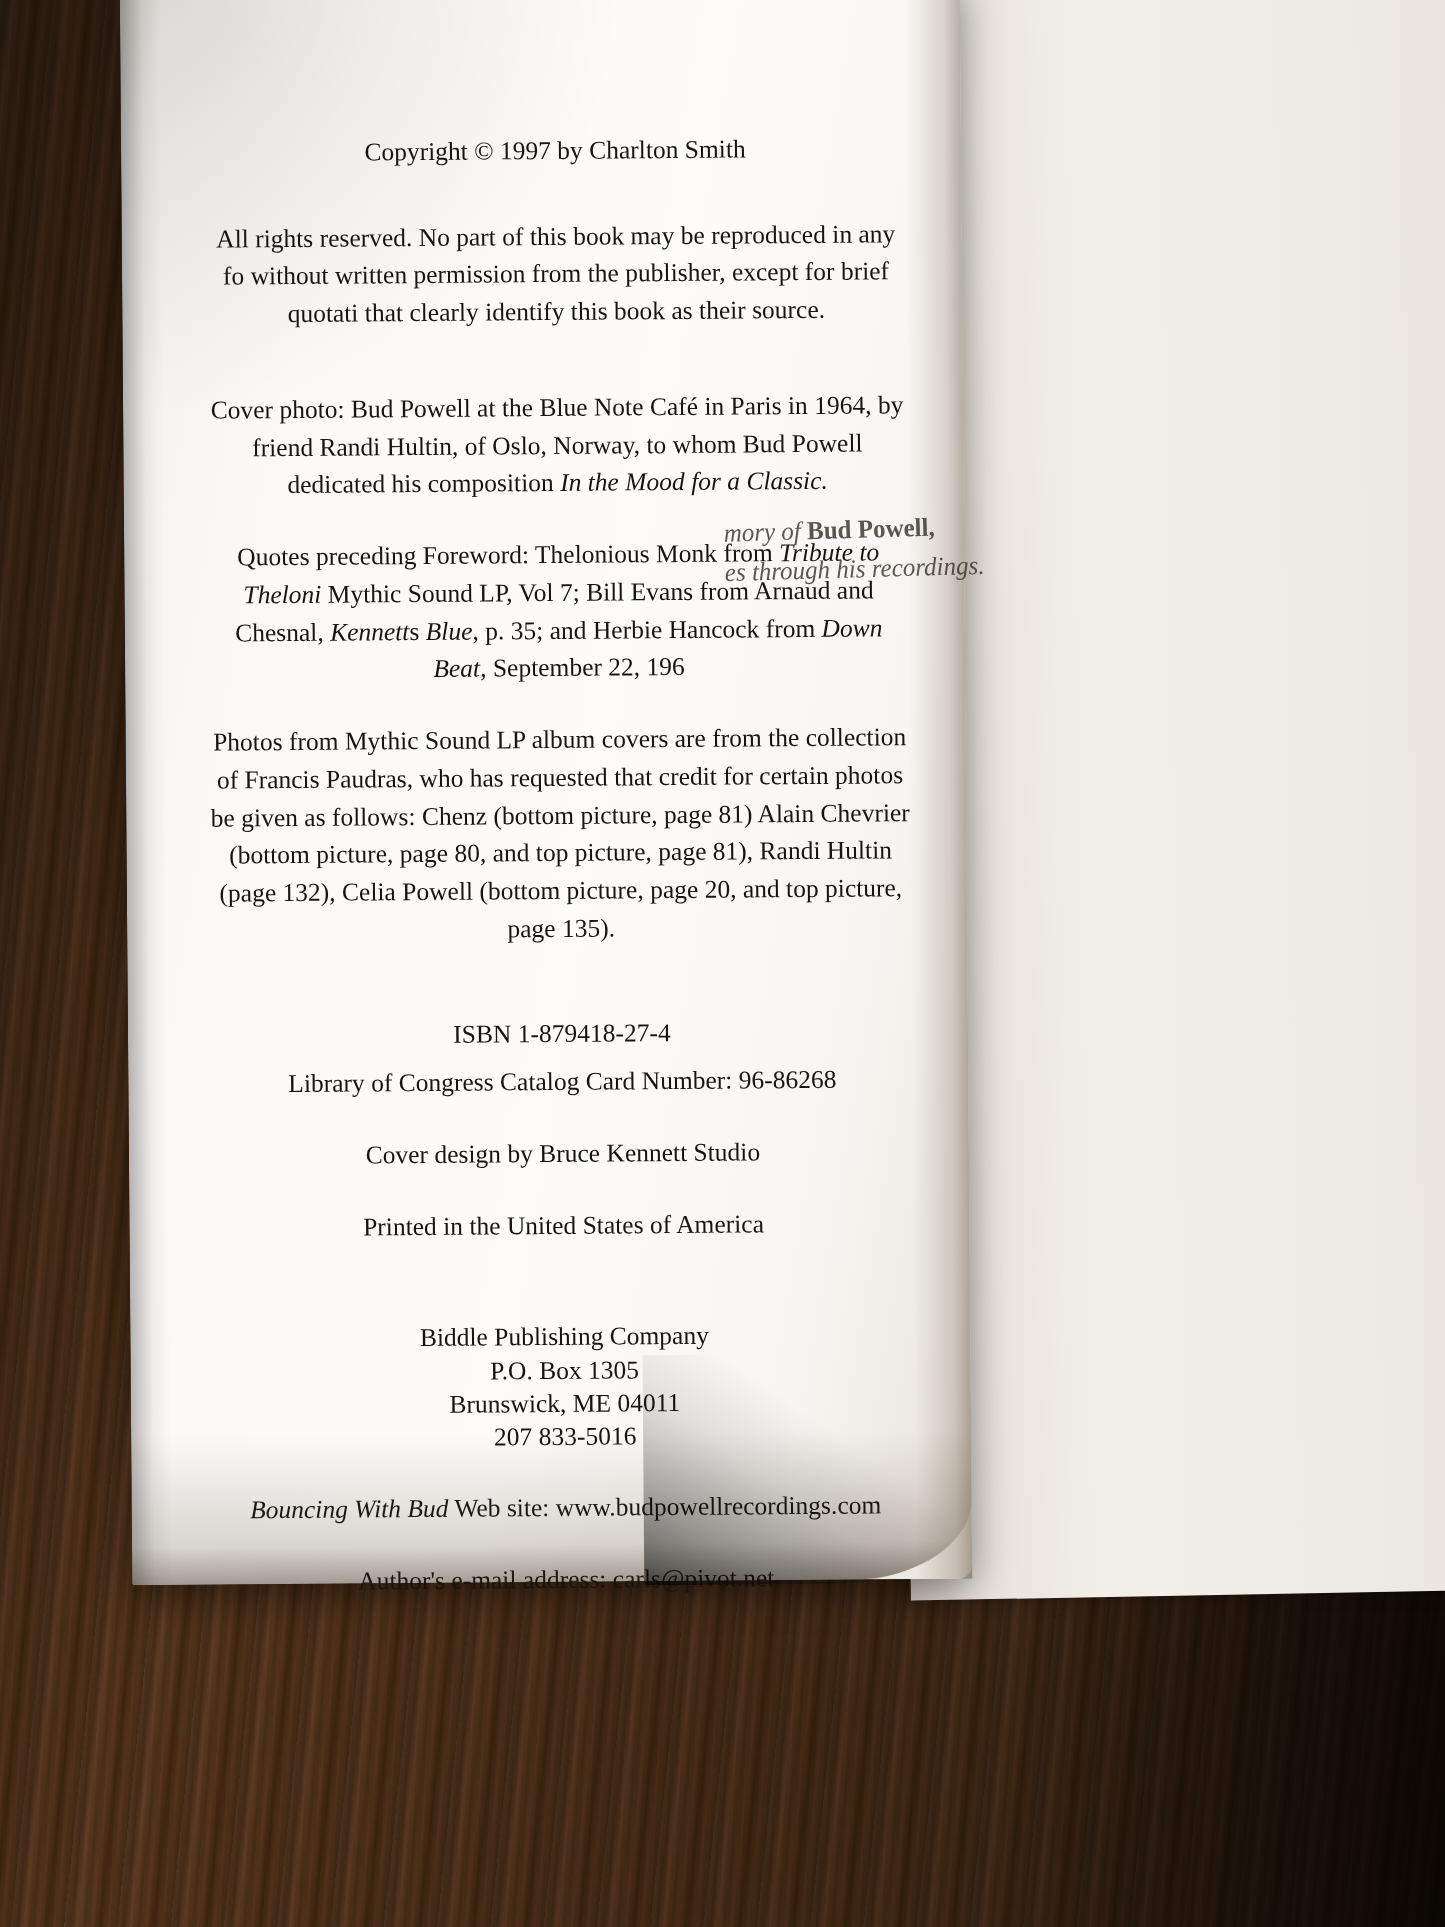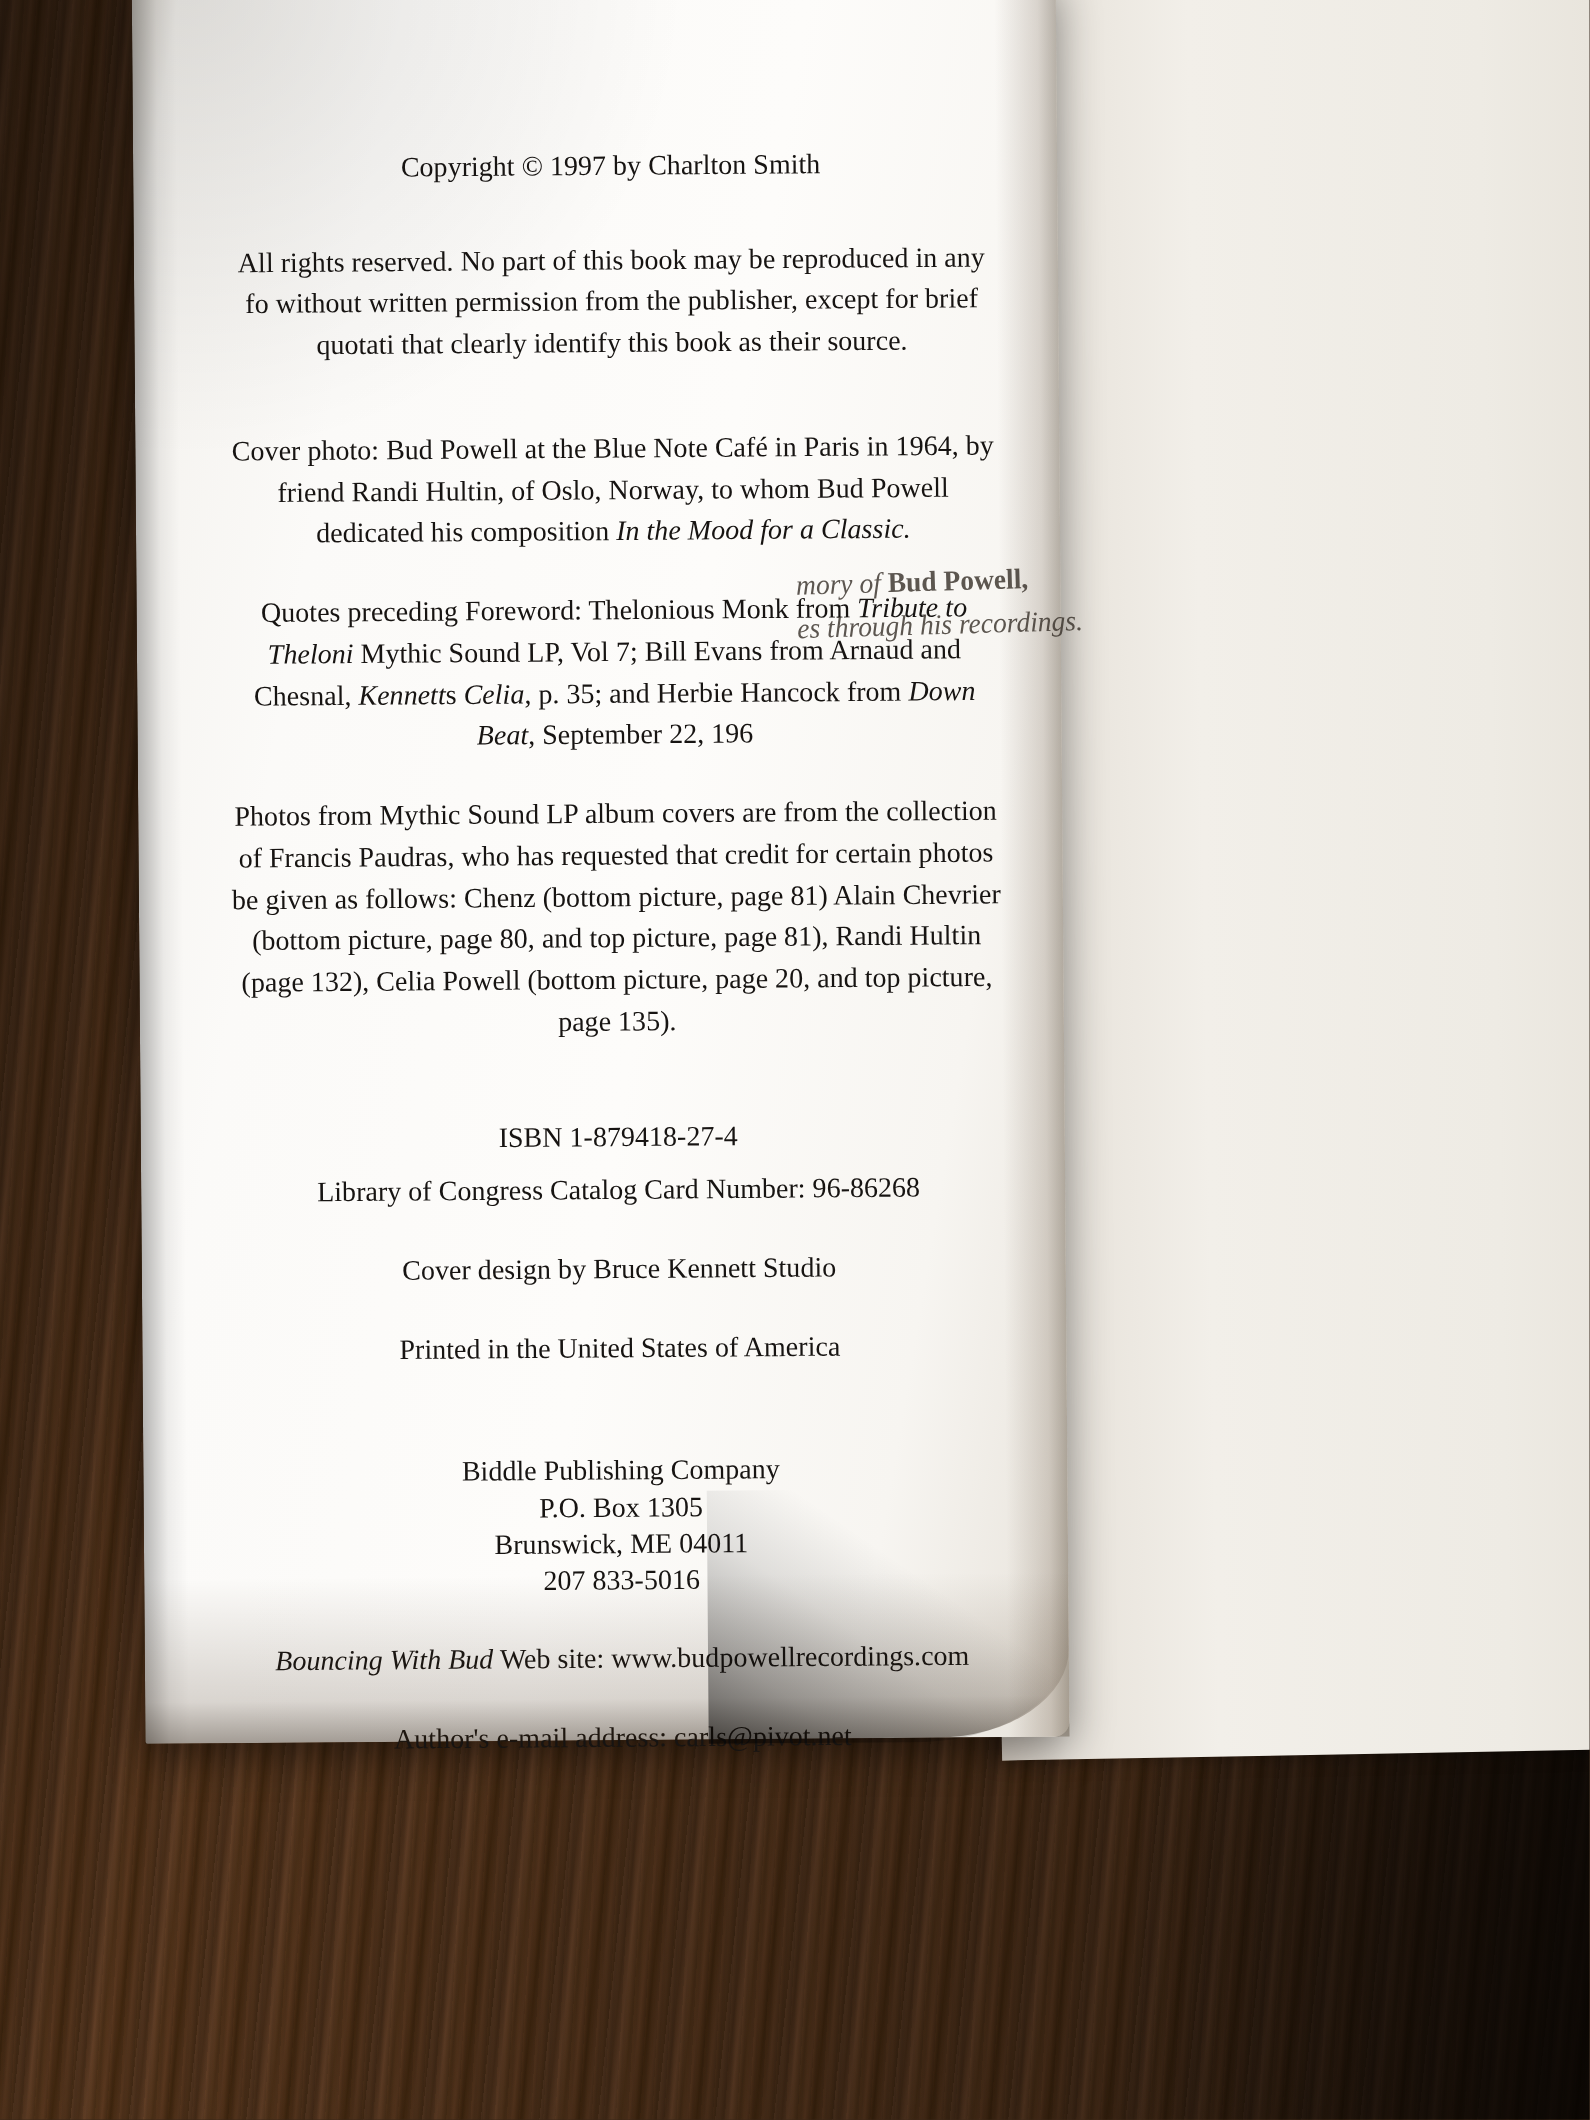--- a/index.html
+++ b/index.html
@@ -170,21 +170,21 @@
 
       <p class="para">
         <span>Cover photo: Bud Powell at the Blue Note Café in Paris in 1964, by</span>
         <span>friend Randi Hultin, of Oslo, Norway, to whom Bud Powell</span>
         <span>dedicated his composition </span><span class="it">In the Mood for a Classic.</span>
       </p>
 
       <p class="para">
         <span>Quotes preceding Foreword: Thelonious Monk from </span><span class="it">Tribute to Theloni</span>
         <span>Mythic Sound LP, Vol 7; Bill Evans from Arnaud and Chesnal, </span><span class="it">Kennett</span><span>s</span>
-        <span class="it">Celia</span><span>, p. 35; and Herbie Hancock from </span><span class="it">Down Beat</span><span>, September 22, 196</span>
+        <span class="it">Blue</span><span>, p. 35; and Herbie Hancock from </span><span class="it">Down Beat</span><span>, September 22, 196</span>
       </p>
 
       <p class="para">Photos from Mythic Sound LP album covers are from the collection of Francis Paudras, who has requested that credit for certain photos be given as follows: Chenz (bottom picture, page 81) Alain Chevrier (bottom picture, page 80, and top picture, page 81), Randi Hultin (page 132), Celia Powell (bottom picture, page 20, and top picture, page 135).</p>
 
       <div class="gap-lg"></div>
 
       <p class="para tight">ISBN 1-879418-27-4</p>
       <p class="para">Library of Congress Catalog Card Number: 96-86268</p>
 
       <p class="para">Cover design by Bruce Kennett Studio</p>

